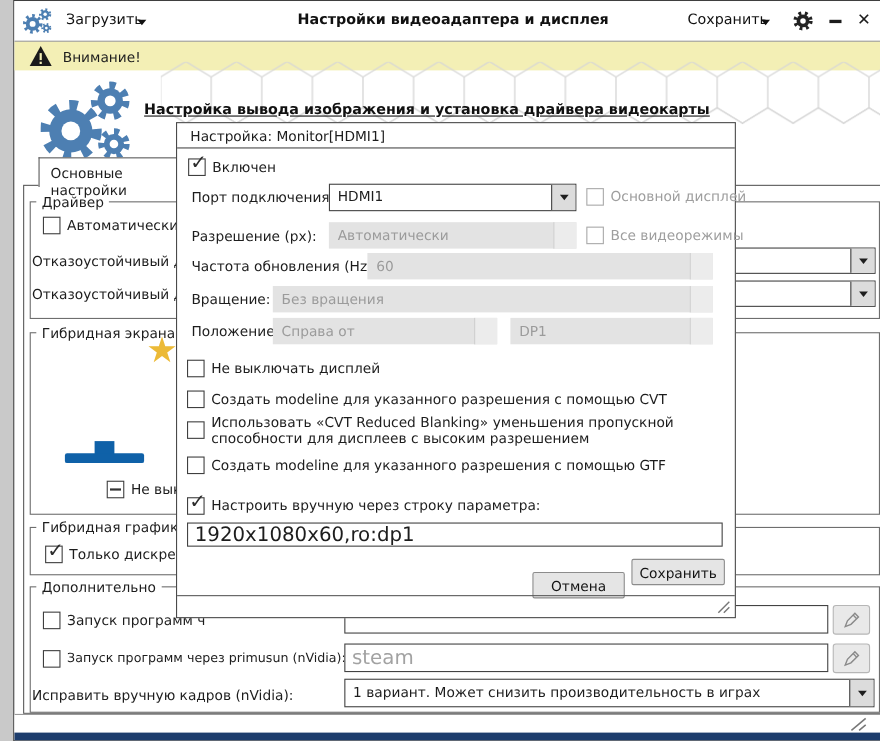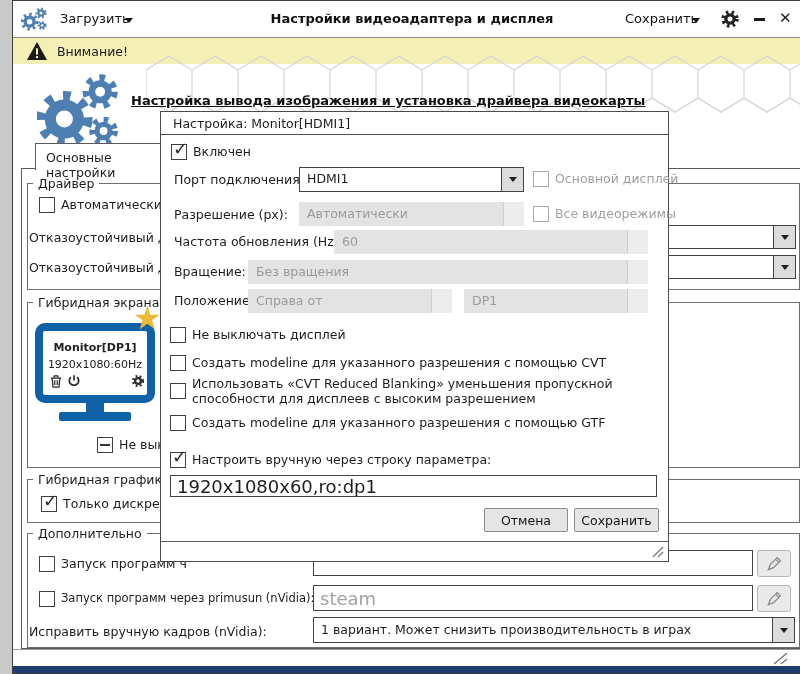--- a/index.html
+++ b/index.html
@@ -132,43 +132,20 @@
   <span class="lbl" style="left:16px;top:259px">Отказоустойчивый дра</span>
   <div class="select" style="left:300px;top:254px;width:483px;height:24px">
     <span class="txt"></span>
     <span class="arw">
         <span class="tri"></span>
       </span>
   </div>
 
   <div class="group" style="left:14px;top:301px;width:771px;height:164px"></div>
   <span class="legend" style="left:20px;top:294px">Гибридная экрана</span>
-  <div class="abs" style="left:22px;top:322px;width:120px;height:80px;border:8px solid #0f61a8;border-radius:10px;background:#fff;box-sizing:border-box;z-index:2">
-    <div class="mon-t1">Monitor[DP1]</div>
-    <div class="mon-t2">1920x1080:60Hz</div>
-    <svg class="abs" style="left:7px;top:44px" width="12" height="13" viewBox="0 0 14 15">
-      <g fill="none" stroke="#2e2e2e" stroke-width="1.5">
-          <path d="M1 3.5h12"></path>
-          <path d="M4.5 3 5 1h4l.5 2"></path>
-          <path d="M2.5 3.5 3.5 14h7l1-10.5"></path>
-          <path d="M5.5 6v5.5M8.5 6v5.5"></path>
-        </g>
-    </svg>
-    <svg class="abs" style="left:24px;top:43px" width="14" height="14" viewBox="0 0 24 24">
-      <g fill="none" stroke="#2e2e2e" stroke-width="3">
-          <path d="M12 2v9"></path>
-          <path d="M6.6 5.6a8 8 0 1 0 10.8 0"></path>
-        </g>
-    </svg>
-    <svg class="abs" style="left:88px;top:43px" width="14" height="14" viewBox="0 0 24 24">
-      <circle cx="12" cy="12" r="8.3" fill="none" stroke="#2e2e2e" stroke-width="4.4" stroke-dasharray="3 3.8"></circle>
-        <circle cx="12" cy="12" r="7" fill="#2e2e2e"></circle>
-        <circle cx="12" cy="12" r="3" fill="#fff"></circle>
-    </svg>
-  </div>
   <div class="abs" style="left:73px;top:400px;width:18px;height:13px;background:#0f61a8"></div>
   <div class="abs" style="left:46px;top:411px;width:72px;height:9px;background:#0f61a8;border-radius:2px"></div>
   <div class="star">★</div>
   <div class="cb indet" style="left:84px;top:436px"></div>
   <span class="lbl" style="left:106px;top:436px">Не выключать дисп</span>
 
   <div class="group" style="left:14px;top:478px;width:771px;height:42px"></div>
   <span class="legend" style="left:20px;top:471px">Гибридная графика</span>
   <div class="cb checked" style="left:28px;top:495px"></div>
   <span class="lbl" style="left:50px;top:495px">Только дискретная</span>
@@ -267,21 +244,21 @@
     <div class="cb" style="left:9px;top:271px"></div>
     <span class="lbl" style="left:31px;top:264px;width:472px;white-space:normal">Использовать «CVT Reduced Blanking» уменьшения пропускной способности для дисплеев с высоким разрешением</span>
 
     <div class="cb" style="left:9px;top:303px"></div>
     <span class="lbl" style="left:31px;top:303px">Создать modeline для указанного разрешения с помощью GTF</span>
 
     <div class="cb checked" style="left:9px;top:340px"></div>
     <span class="lbl" style="left:31px;top:340px">Настроить вручную через строку параметра:</span>
     <input class="text" style="left: 9px; top: 363px; width: 487px; height: 22px;" value="1920x1080x60,ro:dp1">
 
-    <div class="btn" style="left:323px;top:396px;width:84px;height:24px">Отмена</div>
+    <div class="btn" style="left:323px;top:408px;width:84px;height:24px">Отмена</div>
     <div class="btn" style="left:413px;top:396px;width:85px;height:24px">Сохранить</div>
 
     <div class="dlgfooter">
       <svg class="abs" style="right:3px;bottom:3px" width="14" height="12">
         <path d="M12 1 L2 11" stroke="#777" stroke-width="1.3"></path>
           <path d="M12 6 L7 11" stroke="#777" stroke-width="1.3"></path>
       </svg>
     </div>
   </div>
 

